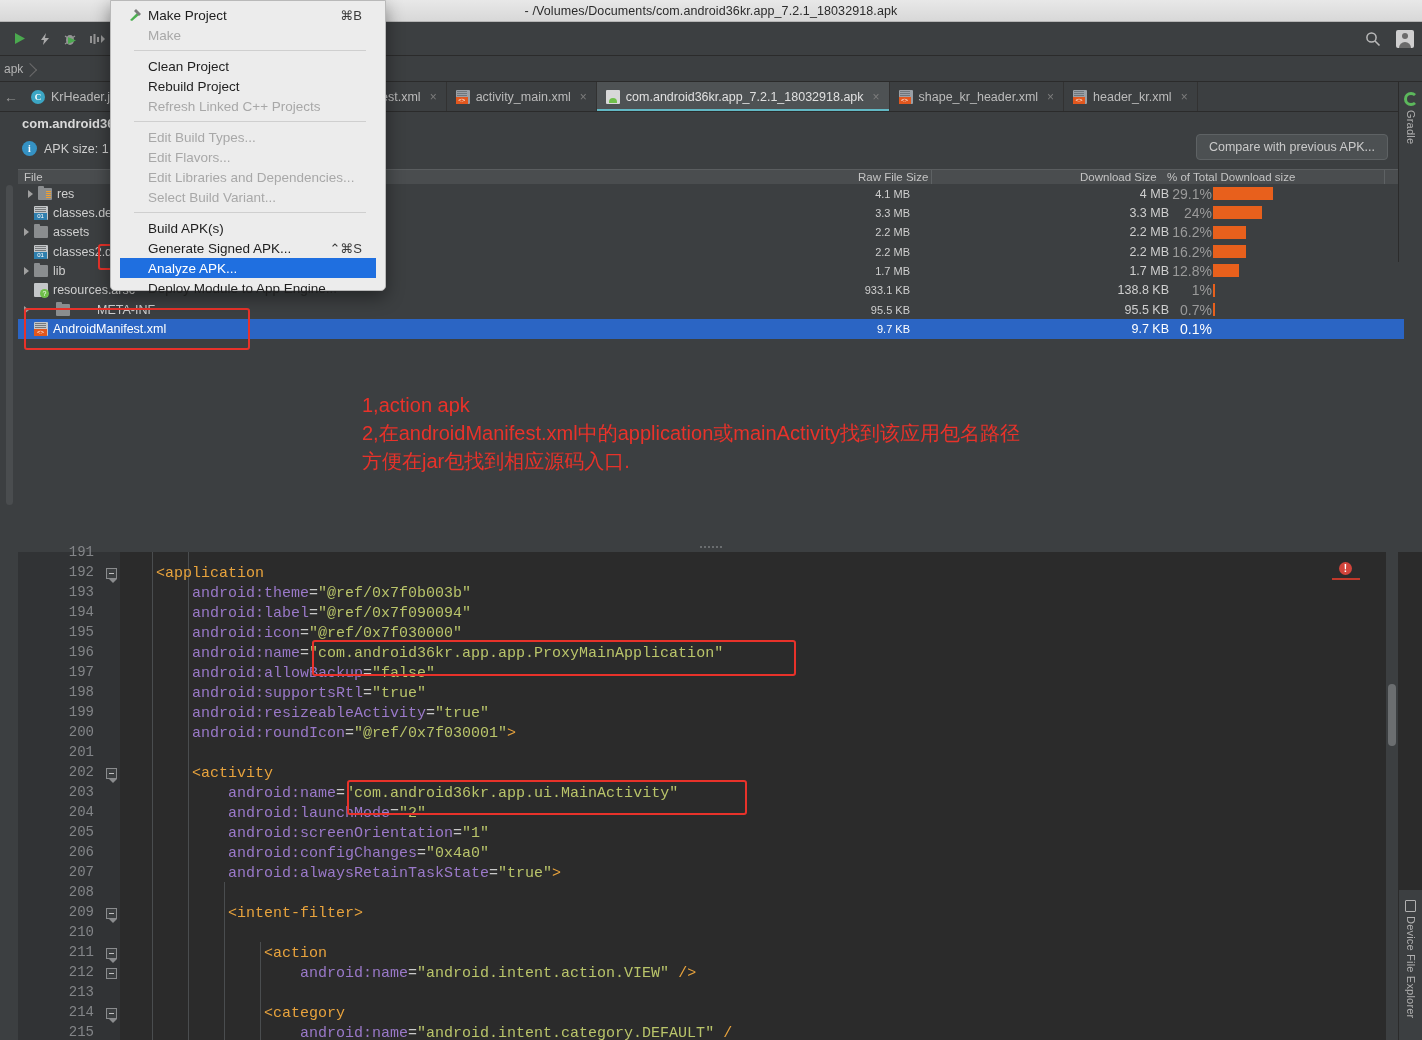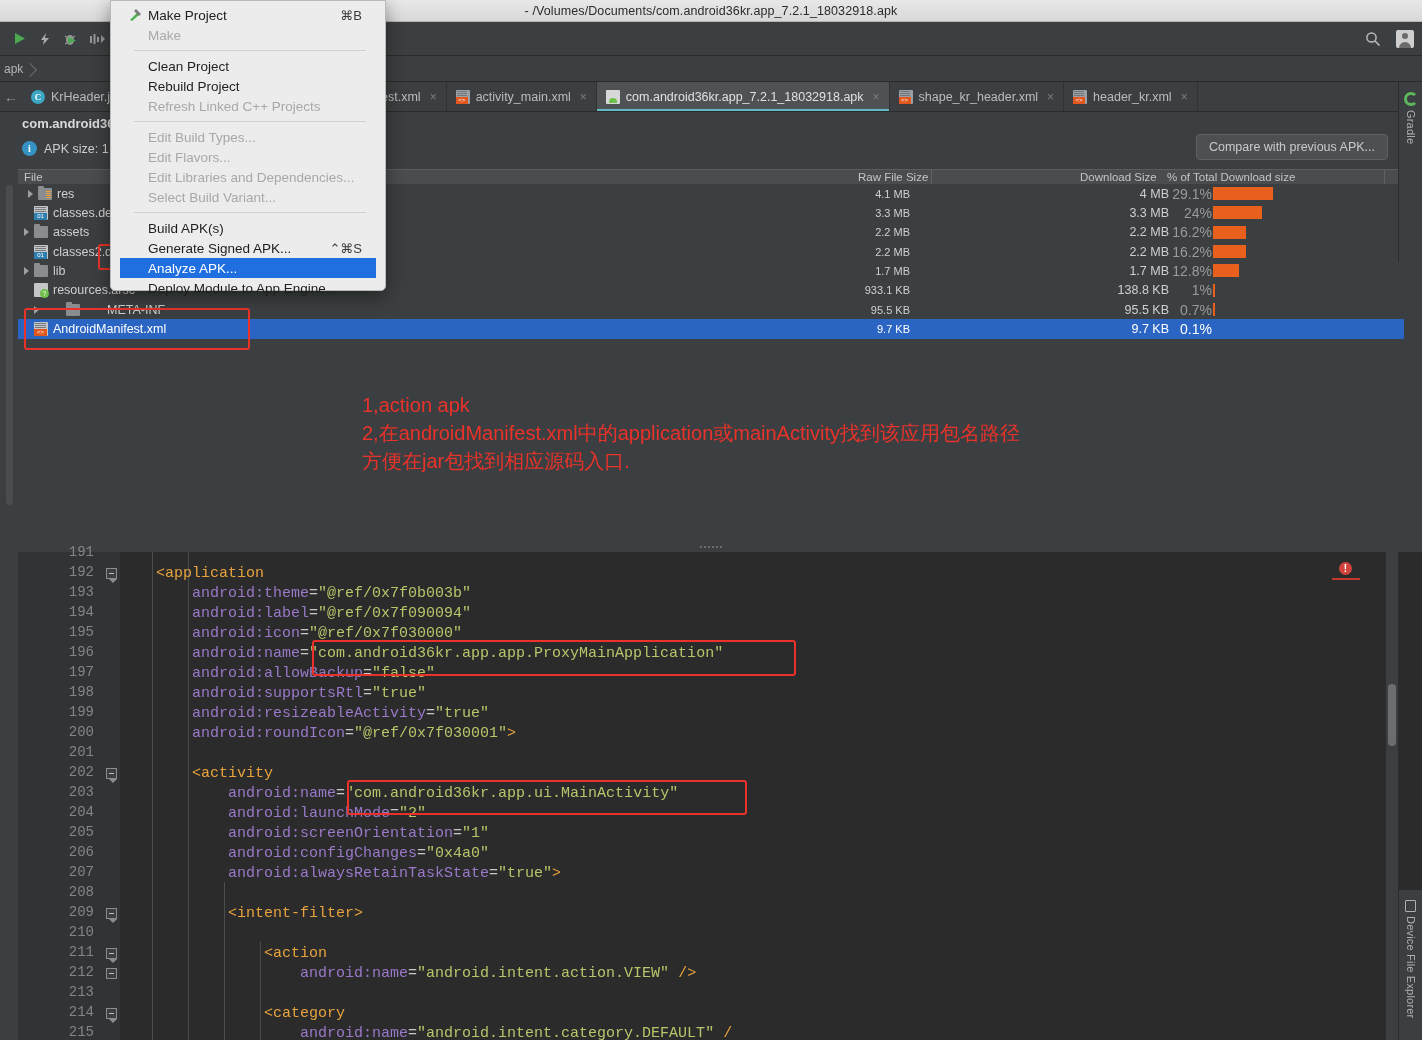--- a/index.html
+++ b/index.html
@@ -553,21 +553,21 @@
           <span class="arrow hidden"></span>
           <span class="ic-arsc"></span>
           <span class="fname">resources.arsc</span>
         </div>
         <span class="cell-raw">933.1 KB</span>
         <span class="cell-dl">138.8 KB</span>
         <span class="cell-pct">1%</span>
         <div class="bar" style="width: 2px; top: 3px;"></div>
       </div>
       <div class="row" style="top: 116.1px;">
-        <div class="row-indent" style="margin-left: 16px; gap: 27px;">
+        <div class="row-indent" style="margin-left: 6px; gap: 27px;">
           <span class="arrow"></span>
           <span class="ic-folder"></span>
           <span class="fname">META-INF</span>
         </div>
         <span class="cell-raw">95.5 KB</span>
         <span class="cell-dl">95.5 KB</span>
         <span class="cell-pct">0.7%</span>
         <div class="bar" style="width: 2px; top: 3px;"></div>
       </div>
       <div class="row selected" style="top: 135.45px;">

